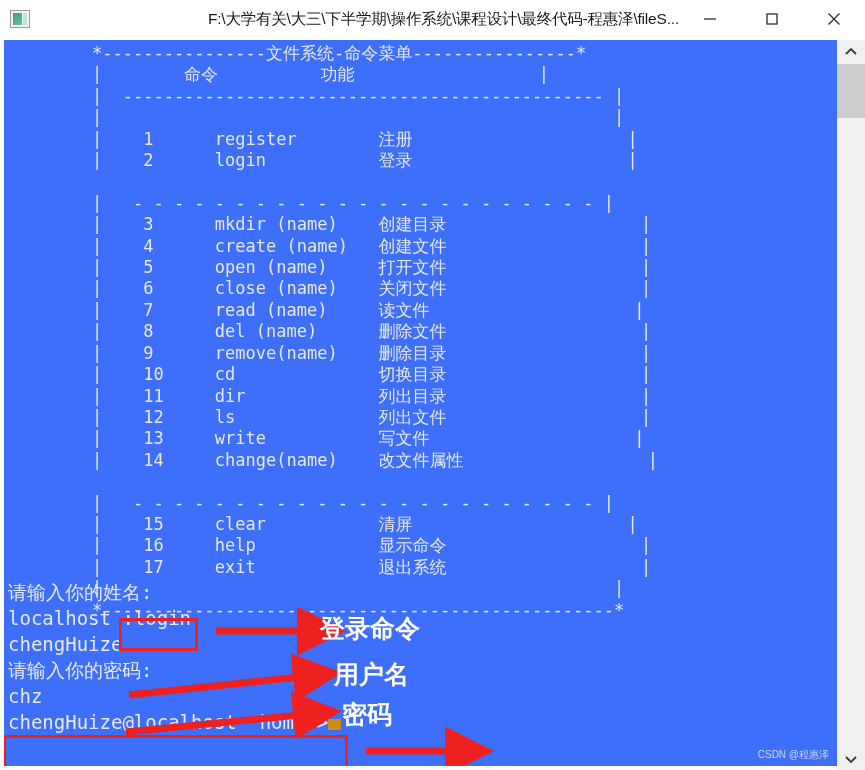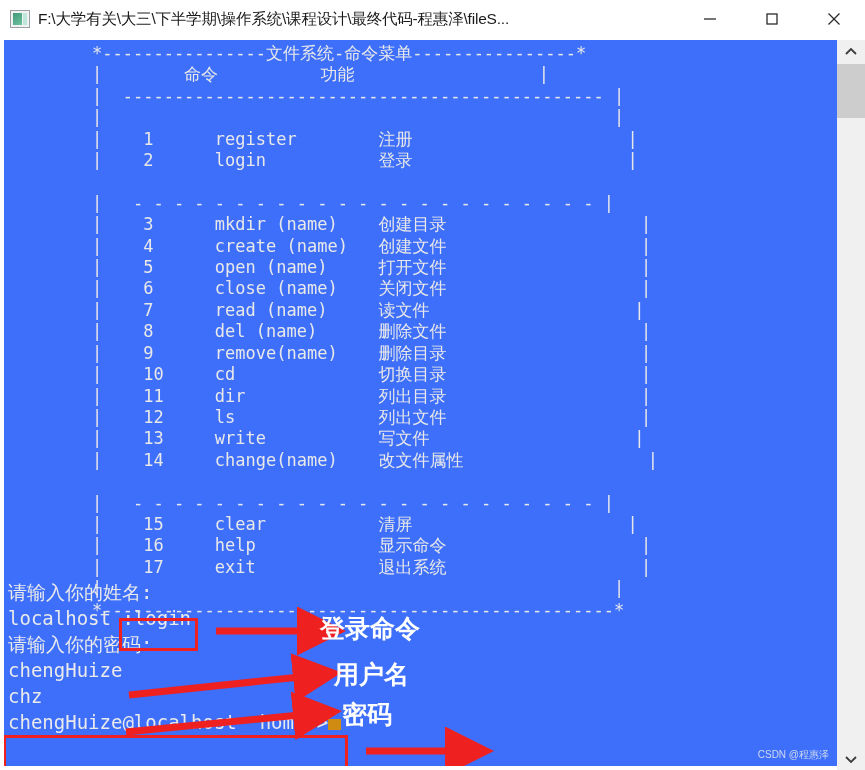--- a/index.html
+++ b/index.html
@@ -61,20 +61,21 @@
     background: #bfe6da;
   }
   .title-text {
     font-size: 15.5px;
     color: #1a1a1a;
     white-space: nowrap;
     overflow: hidden;
     letter-spacing: -0.2px;
     flex: 1 1 auto;
     font-family: "Liberation Sans", sans-serif;
+    text-align: right;
   }
   .win-buttons {
     display: flex;
     align-items: center;
     height: 38px;
     flex: none;
   }
   .win-btn {
     width: 62px;
     height: 38px;
@@ -259,21 +260,21 @@
 |    13     write           写文件                    |
 |    14     change(name)    改文件属性                  |
 
 |   - - - - - - - - - - - - - - - - - - - - - - - |
 |    15     clear           清屏                     |
 |    16     help            显示命令                   |
 |    17     exit            退出系统                   |
 |                                                  |
 *--------------------------------------------------*</div>
 
-    <div class="session" id="session-render"><div>请输入你的姓名:</div><div>localhost :login</div><div>请输入你的密码:</div><div>chengHuize</div><div>chz</div><div><span>chengHuize@localhost  home/&gt;</span><span class="cursor-block"></span></div></div>
+    <div class="session" id="session-render"><div>请输入你的姓名:</div><div>localhost :login</div><div>chengHuize</div><div>请输入你的密码:</div><div>chz</div><div><span>chengHuize@localhost  home/&gt;</span><span class="cursor-block"></span></div></div>
 
     <div class="overlay">
 
       <div class="redbox" style="left:115px; top:578px; width:79px; height:33px;"></div>
 
       <div class="redbox" style="left:-1px; top:695px; width:345px; height:34px;"></div>
 
       <svg width="833" height="726" style="position:absolute;left:0;top:0;">
         <defs>
           <marker id="ah" markerWidth="7" markerHeight="7" refX="1" refY="3.5" orient="auto">

